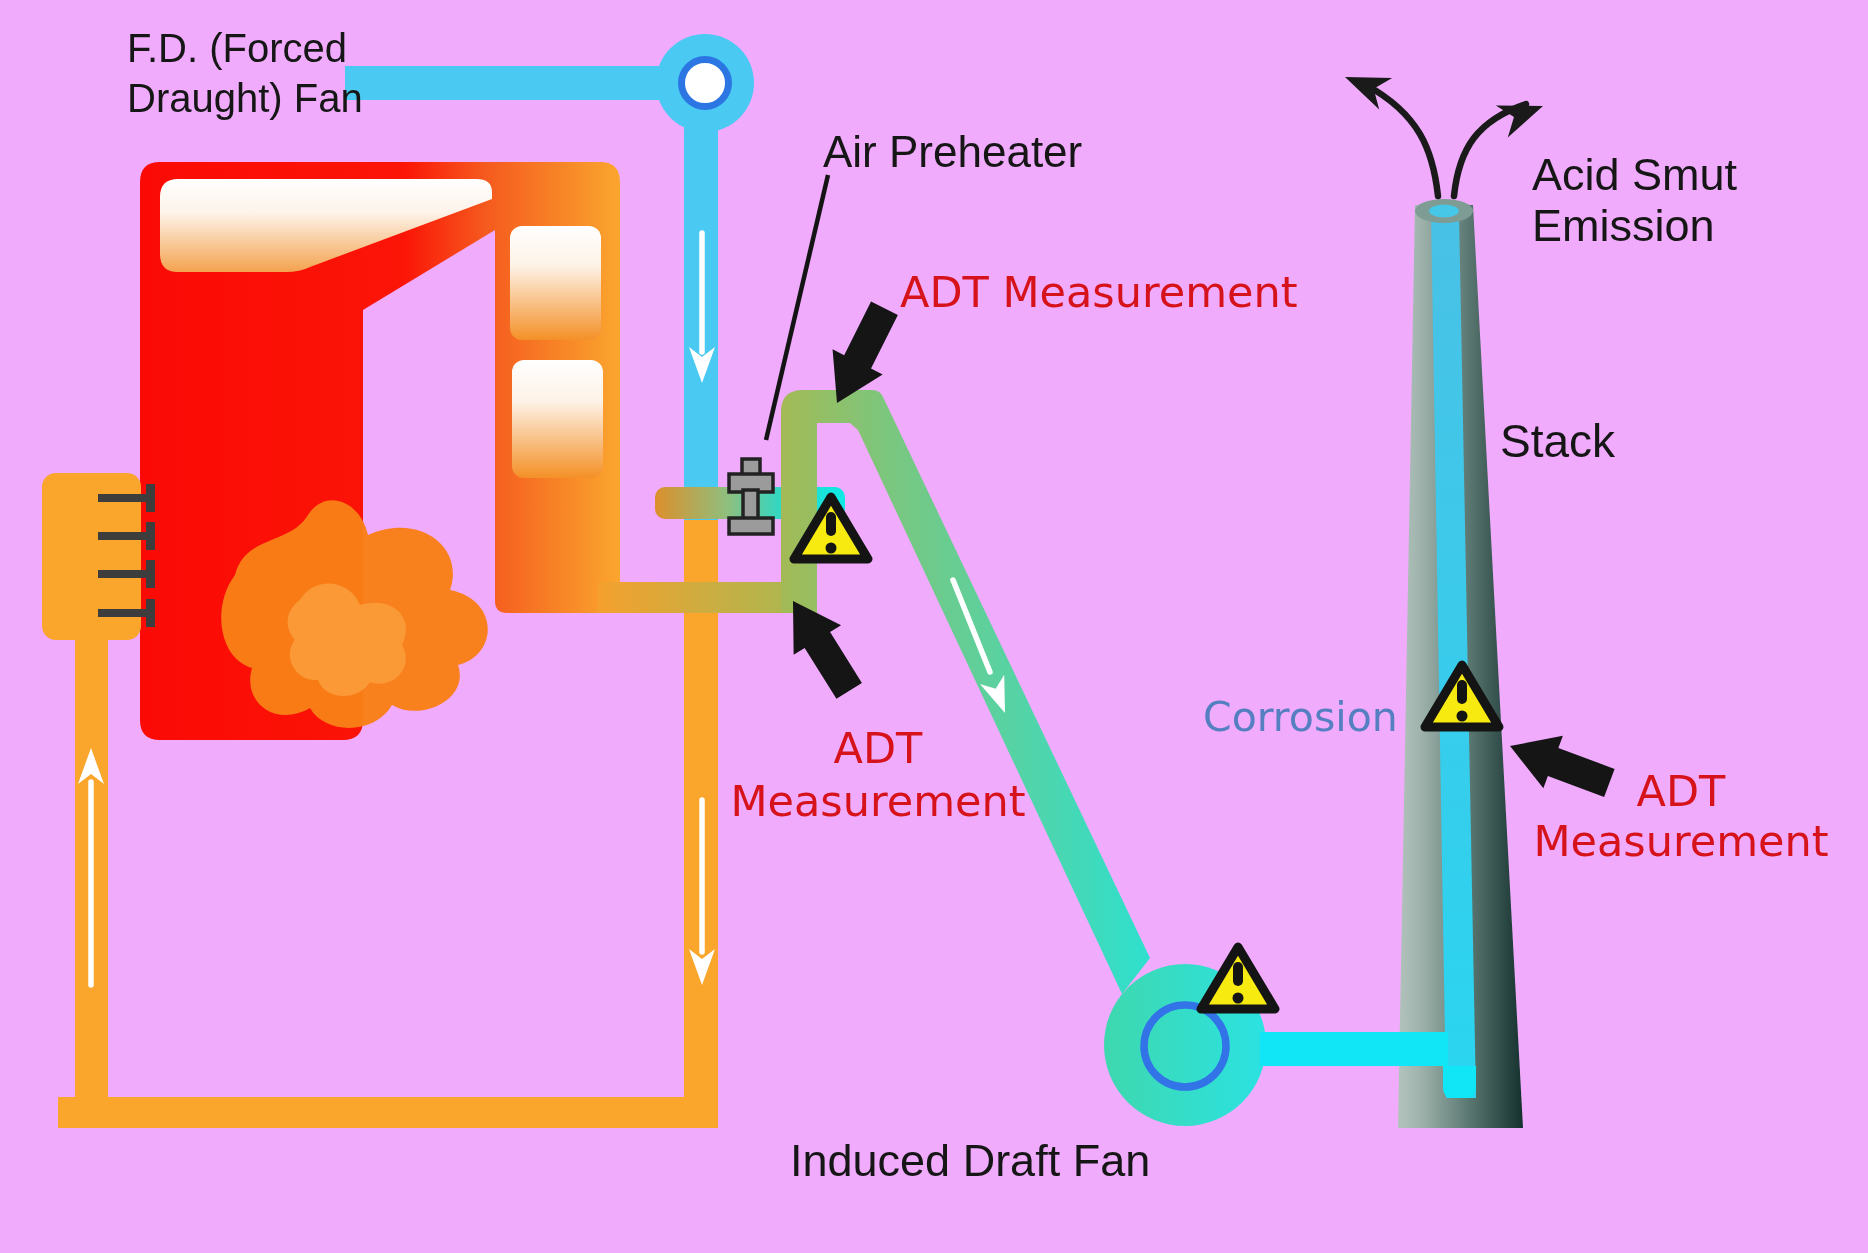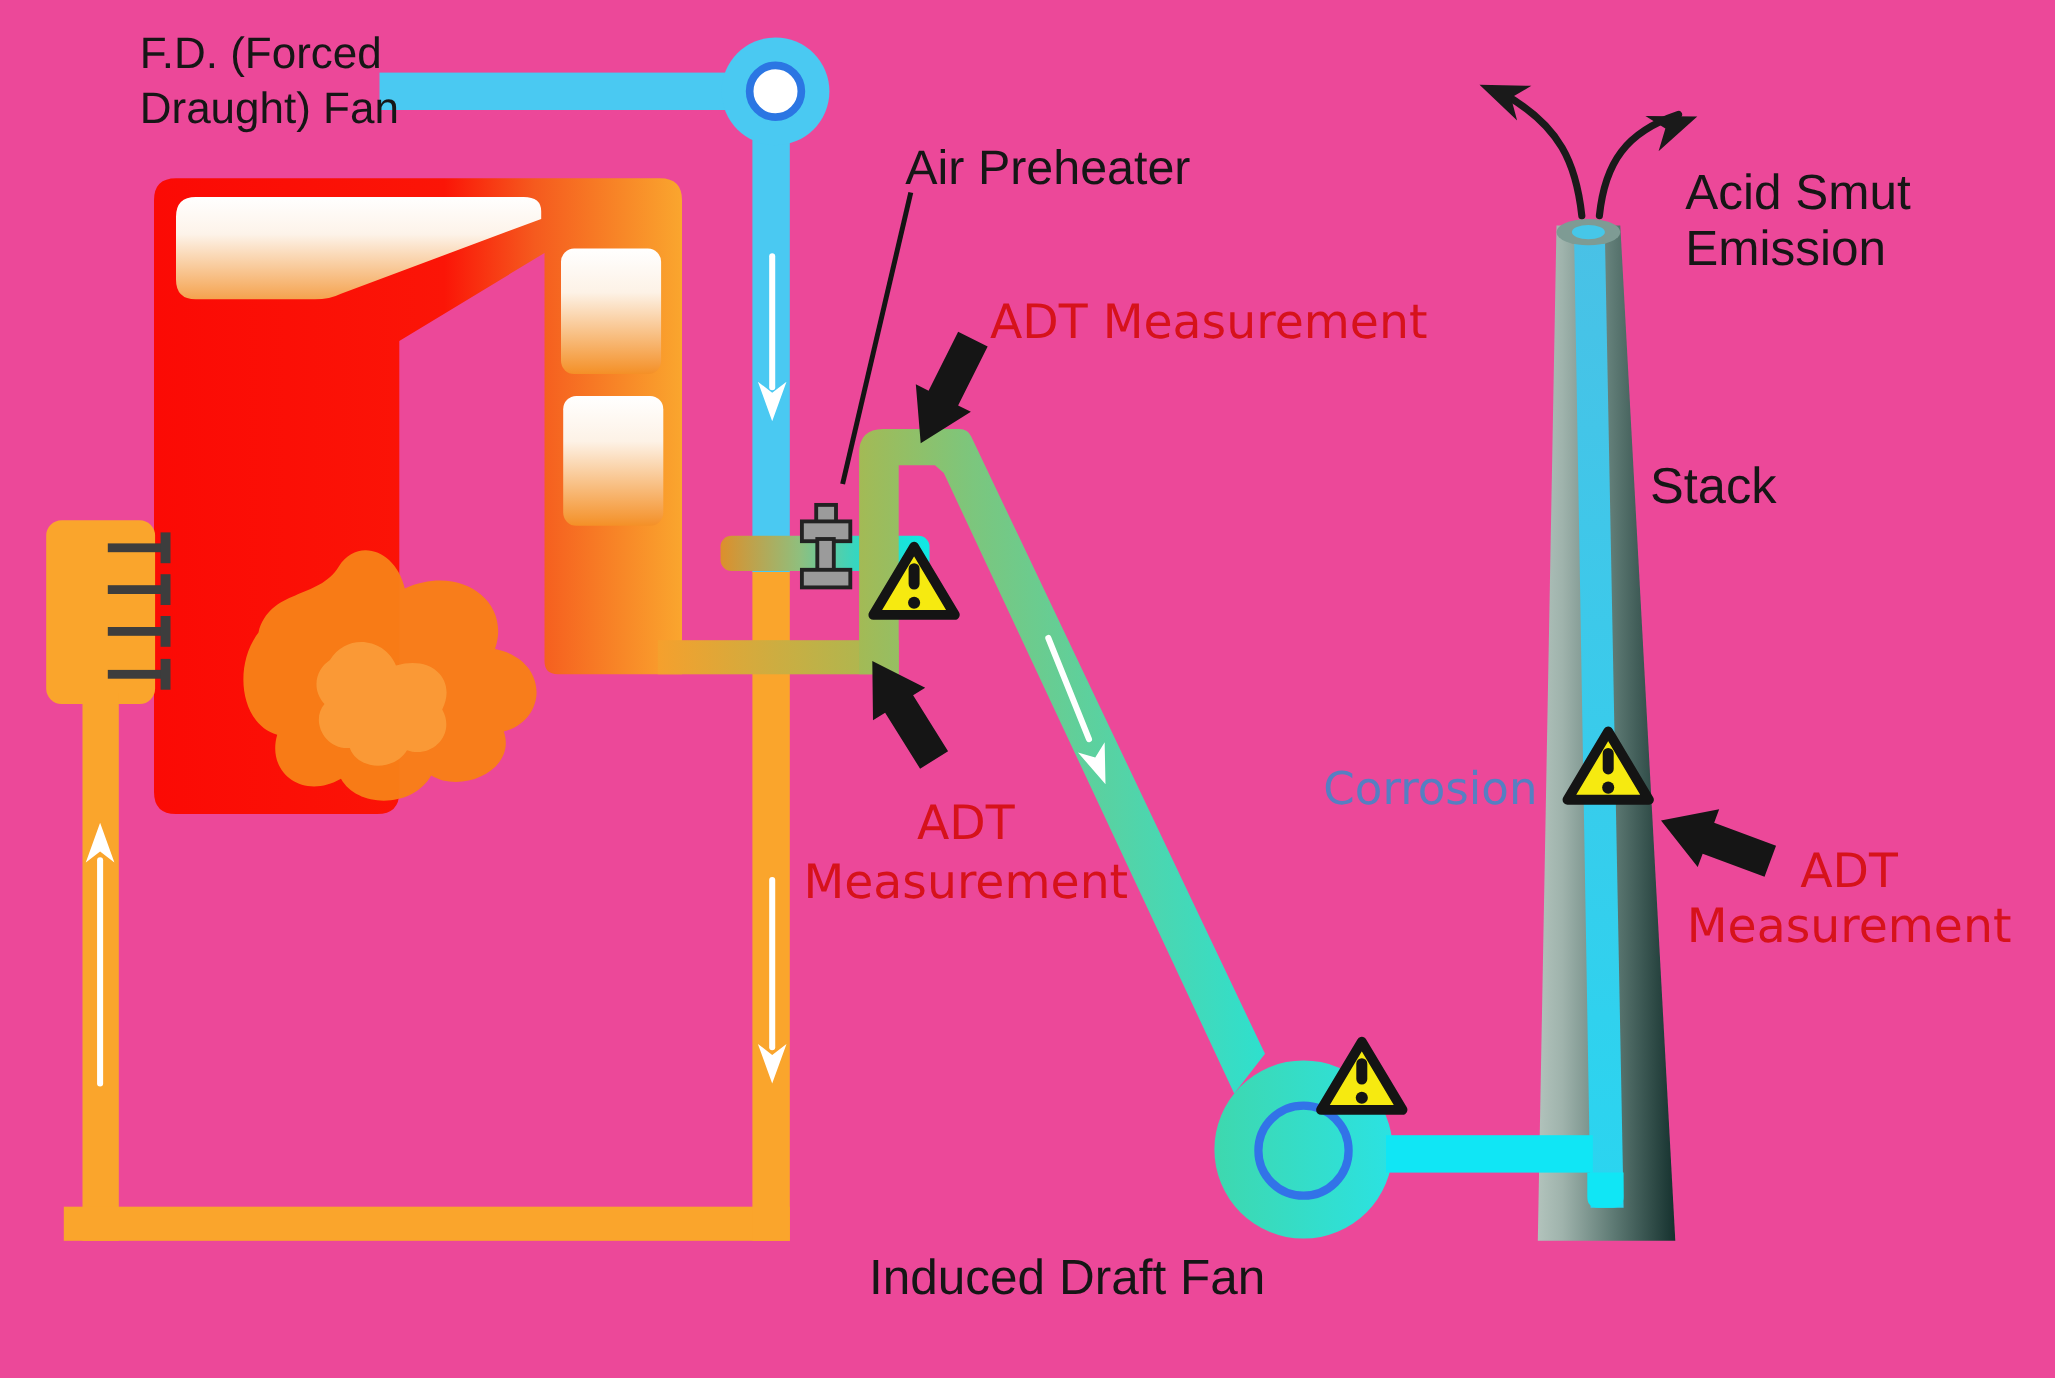--- a/index.html
+++ b/index.html
@@ -1,16 +1,16 @@
 <!DOCTYPE html>
 <html><head>
 <meta charset="utf-8">
 <style>
   html,body{margin:0;padding:0;background:#ffffff;}
-  .stage{position:relative;width:1868px;height:1253px;background:#ec4899;overflow:hidden;
+  .stage{position:relative;width:1868px;height:1253px;background:#f0abfc;overflow:hidden;
          font-family:"Liberation Sans",sans-serif;}
   svg{position:absolute;left:0;top:0;}
   text{user-select:none;}
   .lbl-black{font-family:"Liberation Sans",sans-serif;fill:#161616;}
   .lbl-red{font-family:"DejaVu Sans",sans-serif;fill:#d6121b;}
   .lbl-blue{font-family:"DejaVu Sans",sans-serif;fill:#567fc2;}
 </style>
 </head>
 <body>
 

